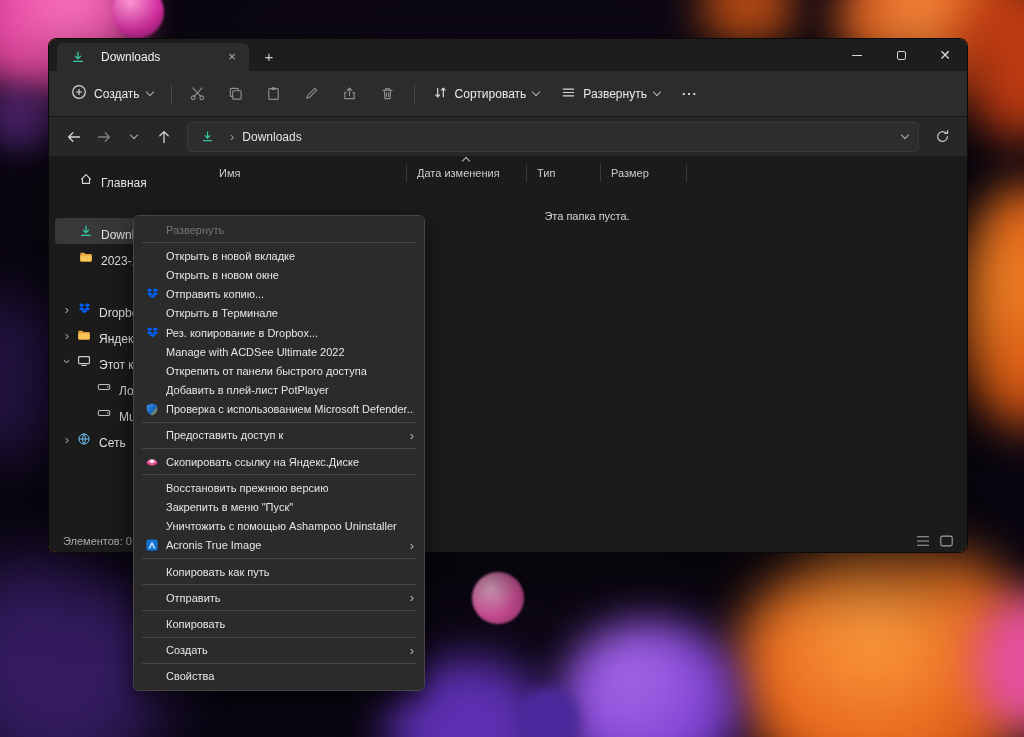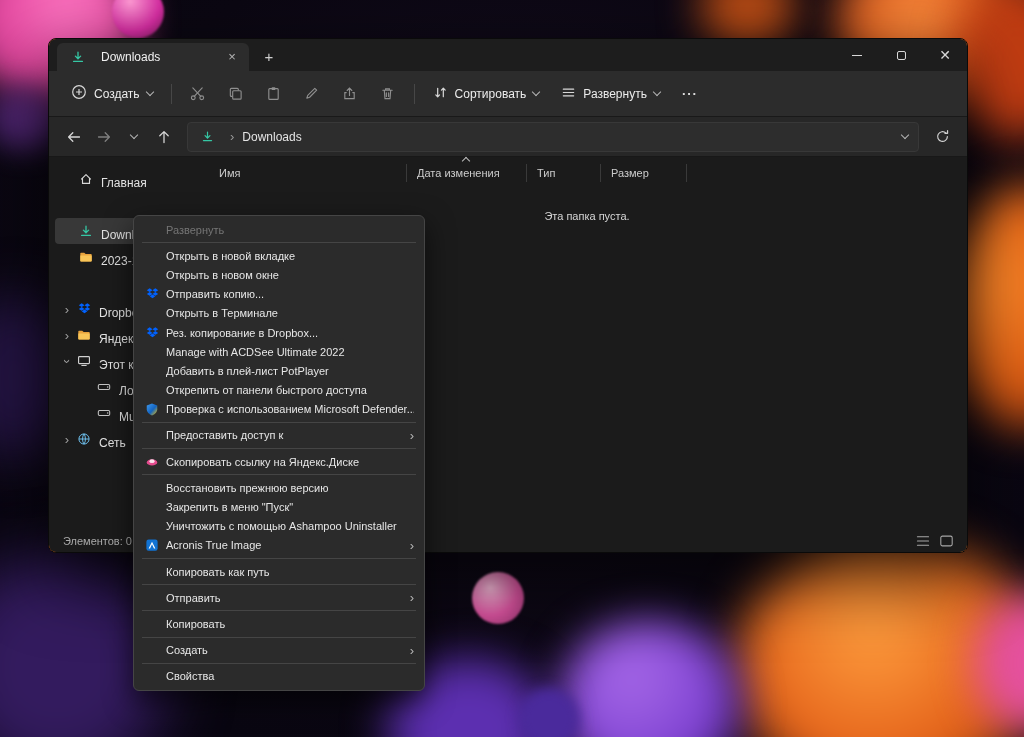--- a/index.html
+++ b/index.html
@@ -489,25 +489,25 @@
         </svg>
       </span>
       <span class="mi-label">Рез. копирование в Dropbox...</span>
     </div>
     <div class="menu-item">
       <span class="mi-icon"></span>
       <span class="mi-label">Manage with ACDSee Ultimate 2022</span>
     </div>
     <div class="menu-item">
       <span class="mi-icon"></span>
+      <span class="mi-label">Открепить от панели быстрого доступа</span>
+    </div>
+    <div class="menu-item">
+      <span class="mi-icon"></span>
       <span class="mi-label">Добавить в плей-лист PotPlayer</span>
-    </div>
-    <div class="menu-item">
-      <span class="mi-icon"></span>
-      <span class="mi-label">Открепить от панели быстрого доступа</span>
     </div>
     <div class="menu-item">
       <span class="mi-icon">
         <svg width="12" height="13" viewBox="0 0 16 17">
           <defs>
             <linearGradient id="dg1" x1="0" y1="0" x2="1" y2="1">
               <stop offset="0" stop-color="#3f9bf0"></stop>
               <stop offset="0.55" stop-color="#1464c0"></stop>
               <stop offset="1" stop-color="#f2c40e"></stop>
             </linearGradient>

